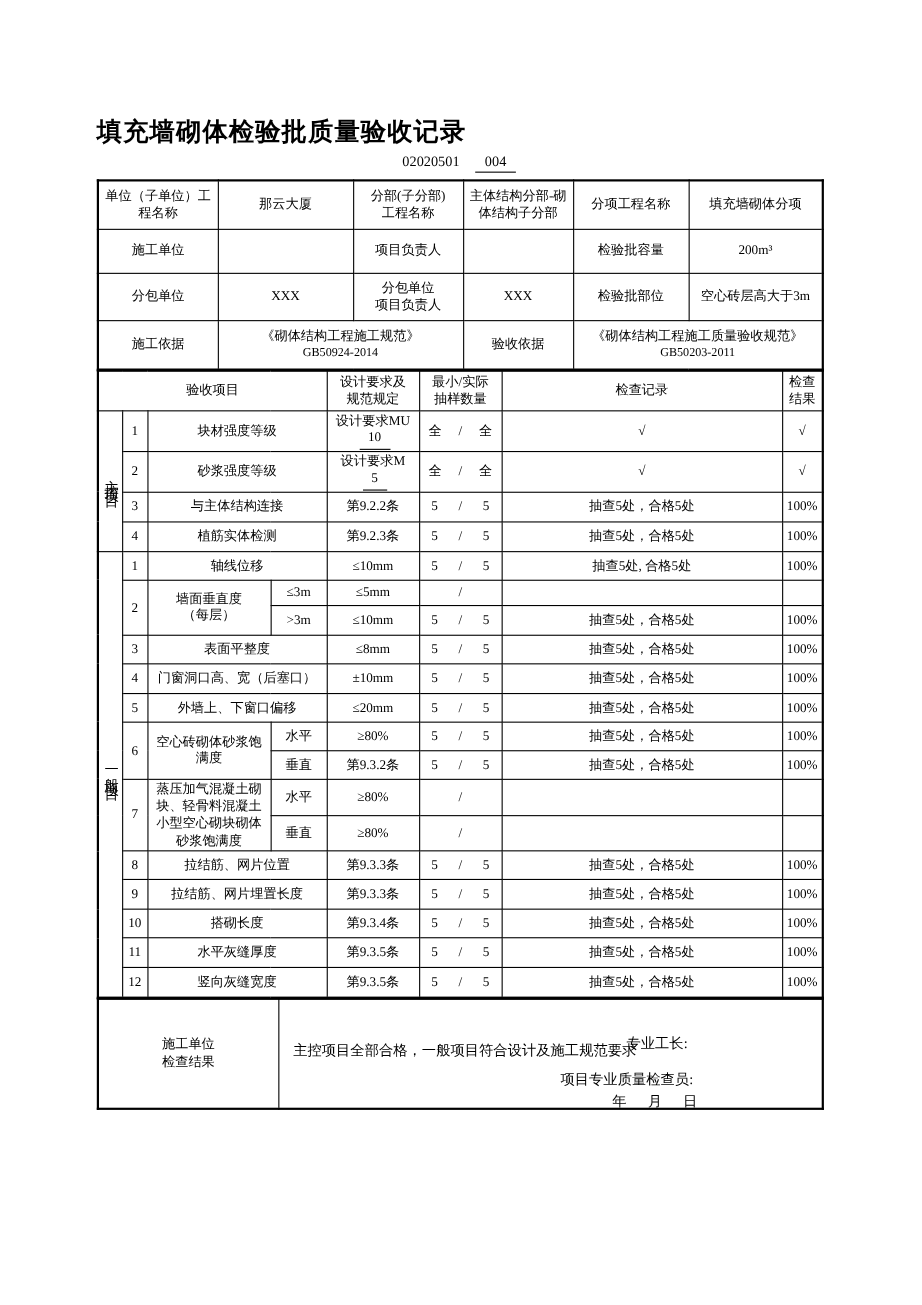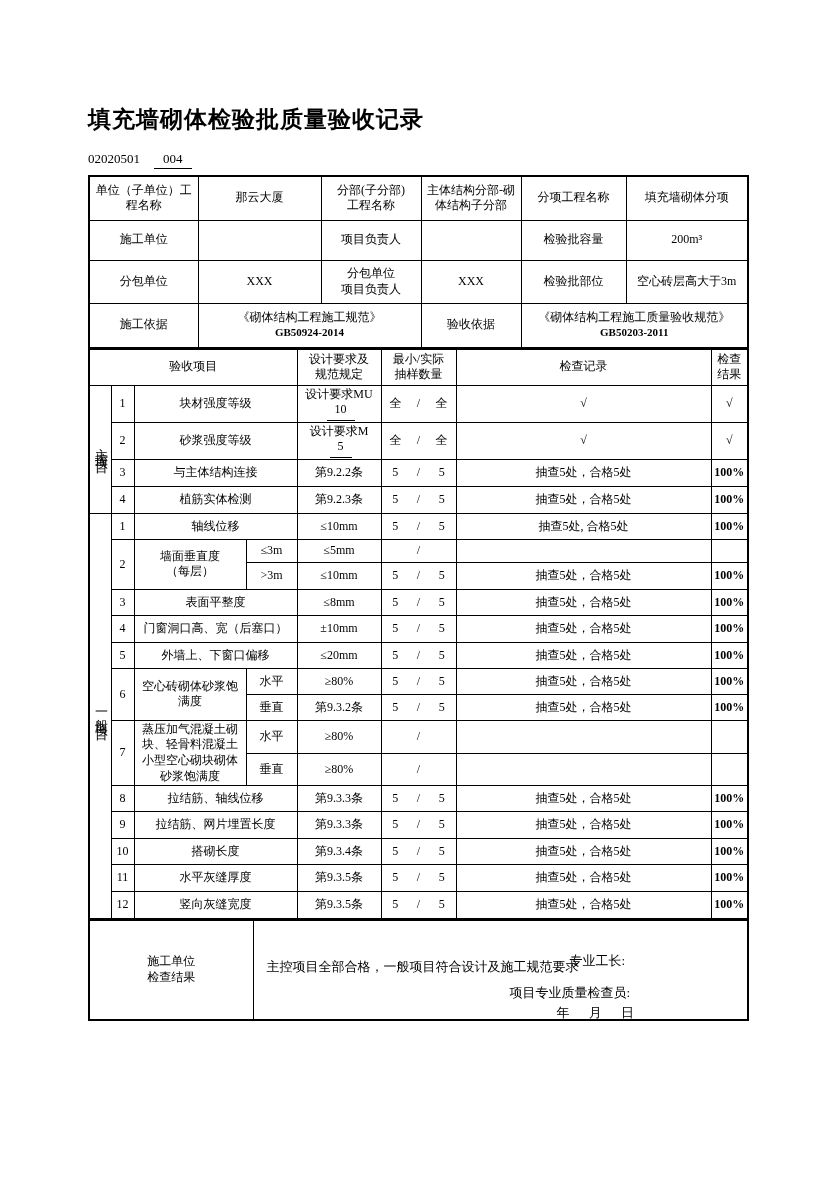--- a/index.html
+++ b/index.html
@@ -4,30 +4,30 @@
 <style>
   * { margin:0; padding:0; box-sizing:border-box; }
   html,body { background:#fff; }
   body {
     width:838px; height:1186px;
     font-family:"Liberation Serif","DejaVu Serif",serif;
     color:#000;
   }
   .page { position:relative; width:838px; height:1186px; padding:104px 0 0 88px; }
   .title { width:659px; font-size:23px; font-weight:bold; letter-spacing:1px; }
-  .code-line { width:659px; text-align:left; font-size:13px; margin-top:16px; }
+  .code-line { width:659px; text-align:center; font-size:13px; margin-top:4px; }
   .code-line .doc-no { display:inline-block; border-bottom:1px solid #000; margin-left:14px; padding:0 9px 1px; }
 
   table.tbl { border-collapse:collapse; table-layout:fixed; width:659px; border:2px solid #000; }
   table.tbl td { border:1px solid #000; text-align:center; vertical-align:middle; font-size:12px; padding:1px 2px; overflow:hidden; line-height:1.3; }
   .info { margin-top:6px; }
   .items, .footer { margin-top:-1px; }
 
   td.lft { text-align:left; padding-left:5px; }
-  .small { font-size:11px;font-weight:bold; }
+  .small { font-size:11px; }
   .group-cell .vtext { writing-mode:vertical-rl; text-orientation:upright; display:inline-block; font-size:13px; letter-spacing:5px; }
   .sample { display:flex; justify-content:space-around; align-items:center; }
   .sample span { display:inline-block; min-width:10px; }
   .uline { display:inline-block; border-bottom:1px solid #000; padding:0 8px 2px; margin-left:3px; }
   .check { font-style:italic; font-size:13px; }
   .name4 { line-height:1.18; font-size:12px; text-align:left; padding-left:4px; }
 
   td.sig-cell { position:relative; text-align:left; }
   .statement { position:absolute; left:8px; top:36px; width:322px; text-align:center; font-size:13px; line-height:1.5; }
   .sig { position:absolute; font-size:13px; white-space:nowrap; }
@@ -307,21 +307,21 @@
               <span></span>
               <span>/</span>
               <span></span>
             </div>
           </td>
       <td></td>
       <td class="small"></td>
     </tr>
     <tr style="height:26px">
       <td>8</td>
-      <td colspan="2" class="lft">拉结筋、轴线位移</td>
+      <td colspan="2" class="lft">拉结筋、网片位置</td>
       <td>第9.3.3条</td>
       <td>
             <div class="sample">
               <span>5</span>
               <span>/</span>
               <span>5</span>
             </div>
           </td>
       <td>抽查5处，合格5处</td>
       <td class="small">100%</td>

